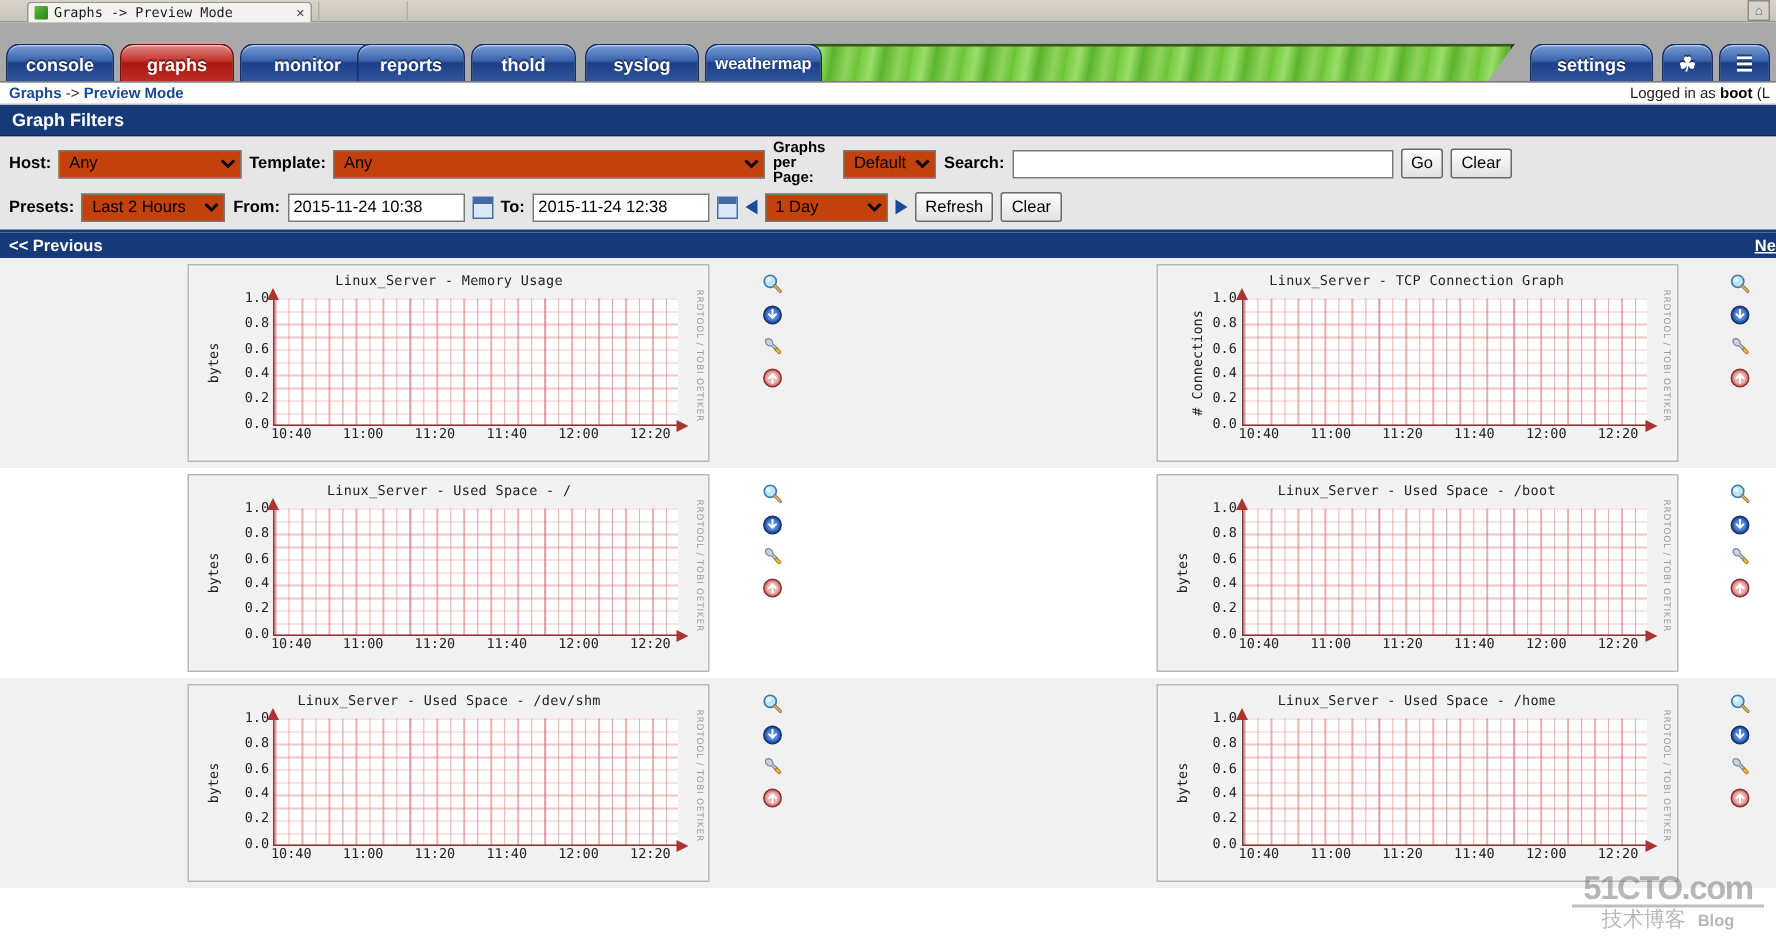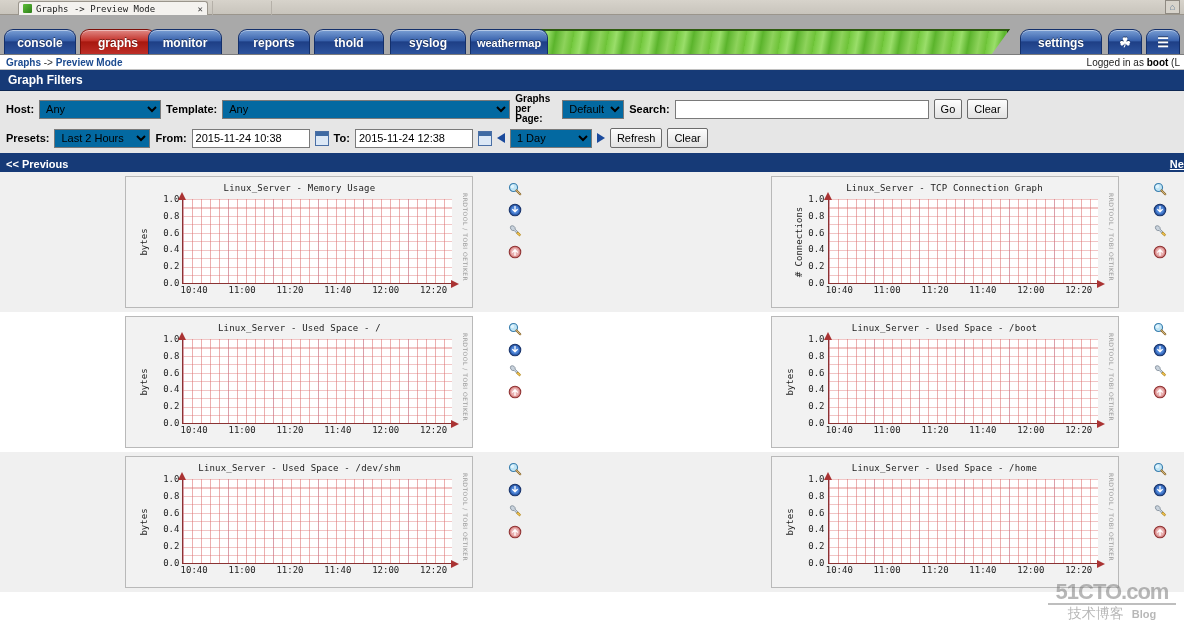--- a/index.html
+++ b/index.html
@@ -144,21 +144,21 @@
   }
   .filter-row:last-child { margin-bottom: 0; }
   .flabel { font-weight: bold; font-size: 11px; color: #000; white-space: nowrap; }
   .flabel-stack { font-weight: bold; font-size: 10px; color: #000; line-height: 10px; width: 42px; }
 
   select.f {
     font-family: "Liberation Sans", sans-serif;
     font-size: 11px;
     height: 19px;
     border: 1px solid #7a7a7a;
-    background: #0369a1;
+    background: #c2410c;
     padding: 0 2px;
   }
   input.f {
     font-family: "Liberation Sans", sans-serif;
     font-size: 11px;
     height: 19px;
     border: 1px solid #7a7a7a;
     background: #ffffff;
     padding: 0 3px;
   }
@@ -357,21 +357,21 @@
     <span class="tab-close">✕</span>
   </div>
   <div class="tab-strip-rest"></div>
   <div class="home-icon">⌂</div>
 </div>
 
 <div class="navbar">
   <div class="navbar-greenstrip"></div>
   <div class="navtab" style="left:4px;width:72px;">console</div>
   <div class="navtab active" style="left:80px;width:76px;">graphs</div>
-  <div class="navtab" style="left:148px;width:74px;">monitor</div>
+  <div class="navtab" style="left:160px;width:90px;">monitor</div>
   <div class="navtab" style="left:238px;width:72px;">reports</div>
   <div class="navtab" style="left:314px;width:70px;">thold</div>
   <div class="navtab" style="left:390px;width:76px;">syslog</div>
   <div class="navtab" style="left:470px;width:78px;font-size:11px;">weathermap</div>
   <div class="navtab" style="left:1020px;width:82px;">settings</div>
   <div class="navtab icon-tab" style="left:1108px;width:34px;">☘</div>
   <div class="navtab icon-tab" style="left:1146px;width:34px;">☰</div>
 </div>
 
 <div class="loginbar">

